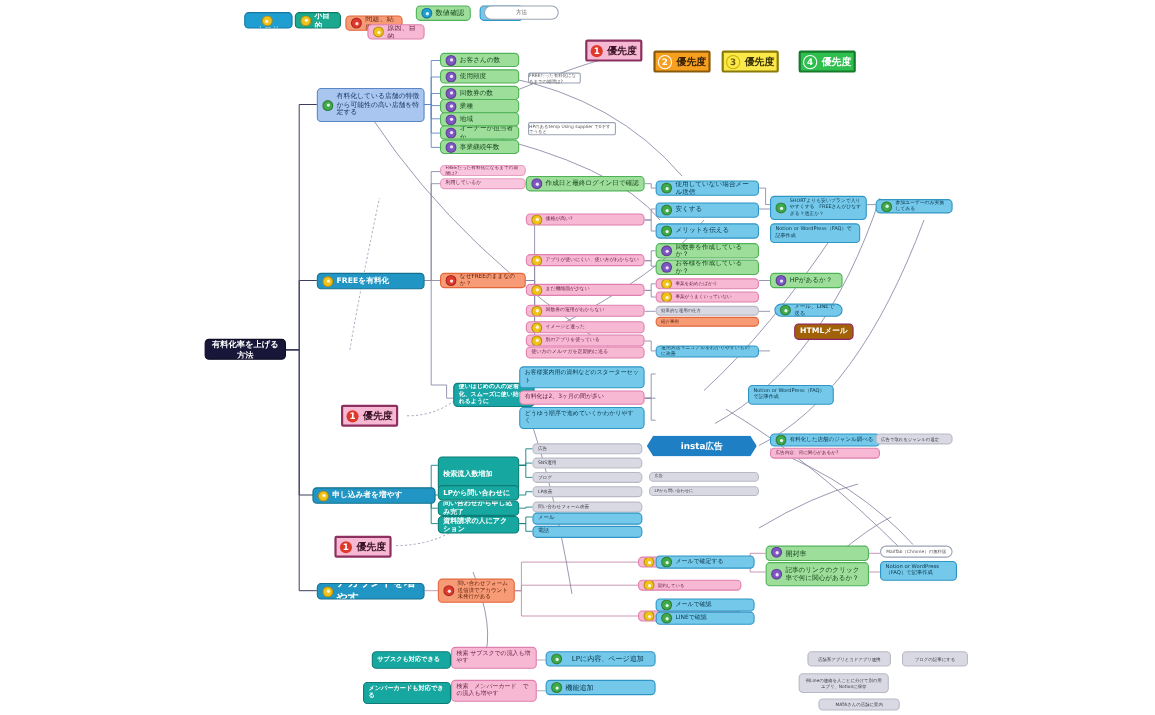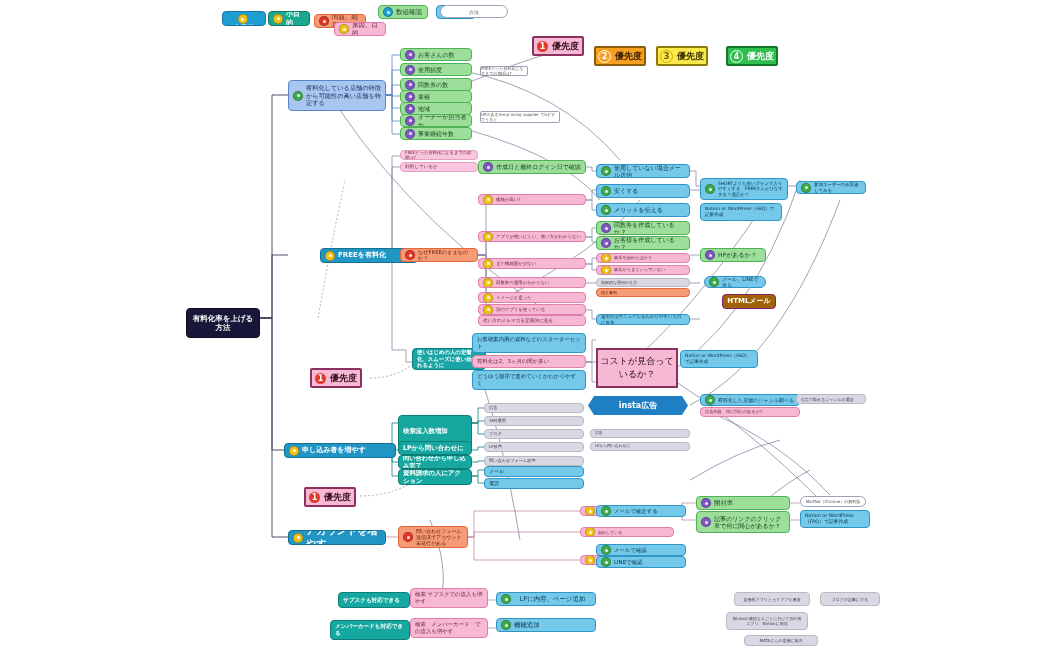--- a/index.html
+++ b/index.html
@@ -228,21 +228,21 @@
   </div>
   <div class="badge p-badge-yellow" style="left:656px;top:46px;width:52px;height:20px;font-size:9px;">
     <span class="num n3">3</span>
     <span>優先度</span>
   </div>
   <div class="badge p-badge-green" style="left:726px;top:46px;width:52px;height:20px;font-size:9px;">
     <span class="num n4">4</span>
     <span>優先度</span>
   </div>
 
-  <div class="node p-root" style="left:186px;top:308px;width:74px;height:30px;font-size:7.5px;justify-content:flex-end;">
+  <div class="node p-root" style="left:186px;top:308px;width:74px;height:19px;font-size:7.5px;justify-content:flex-end;">
     <span class="tx" style="text-align:center;">有料化率を上げる方法</span>
   </div>
 
   <div class="node p-blue" style="left:288px;top:80px;width:98px;height:31px;font-size:6.2px;">
     <span class="ico c-green"></span>
     <span class="tx">有料化している店舗の特徴から可能性の高い店舗を特定する</span>
   </div>
   <div class="node p-green" style="left:400px;top:48px;width:72px;height:13px;font-size:6px;">
     <span class="ico c-purple"></span>
     <span class="tx">お客さんの数</span>
@@ -272,21 +272,21 @@
     <span class="tx">事業継続年数</span>
     </div>
 
   <div class="wbox" style="left:480px;top:66px;width:48px;height:10px;font-size:4px;border-radius:2px;">
     <span>FREEだった有料化になるまでの期間は?</span>
     </div>
   <div class="wbox" style="left:480px;top:111px;width:80px;height:12px;font-size:4px;border-radius:2px;">
     <span>HPのあるtemp Using supplier で0ギすでうると</span>
     </div>
 
-  <div class="node p-bluehdr" style="left:288px;top:248px;width:98px;height:15px;font-size:7px;margin-left:32px;">
+  <div class="node p-bluehdr" style="left:288px;top:248px;width:98px;height:15px;font-size:7px;">
     <span class="ico c-yellow"></span>
     <span class="tx">FREEを有料化</span>
   </div>
   <div class="node p-orange" style="left:400px;top:248px;width:78px;height:14px;font-size:5.2px;">
     <span class="ico c-red"></span>
     <span class="tx">なぜFREEのままなのか？</span>
     </div>
 
   <div class="node p-pink2" style="left:400px;top:150px;width:78px;height:10px;font-size:4.2px;">
     <span class="tx">FREEだった有料化になるまでの期間は?</span>
@@ -402,23 +402,20 @@
     </div>
   <div class="node p-cyan" style="left:472px;top:370px;width:114px;height:20px;font-size:5.4px;">
     <span class="tx">どうゆう順序で進めていくかわかりやすく</span>
     </div>
 
   <div class="badge p-badge-pink" style="left:310px;top:368px;width:52px;height:20px;font-size:9px;">
     <span class="num n1">1</span>
     <span>優先度</span>
   </div>
 
-  <div class="callout" style="left:596px;top:348px;width:82px;height:40px;background:#f6b8d2;border:2px solid #8c3060;color:#2a0d1c;font-size:9px;">
-    <span>コストが見合っているか？</span>
-    </div>
   <div class="hex" style="left:588px;top:396px;width:100px;height:19px;font-size:8px;">
     <span>insta広告</span>
     </div>
   <div class="node p-cyan" style="left:680px;top:350px;width:78px;height:18px;font-size:4.6px;">
     <span class="tx">Notion or WordPress（FAQ）で記事作成</span>
     </div>
   <div class="node p-cyan" style="left:700px;top:394px;width:100px;height:12px;font-size:5px;">
     <span class="ico c-green"></span>
     <span class="tx">有料化した店舗のジャンル調べる</span>
     </div>
@@ -499,21 +496,21 @@
     </div>
   <div class="node p-pink" style="left:580px;top:555px;width:94px;height:10px;font-size:4px;">
     <span class="ico c-yellow"></span>
     <span class="tx">LINE登録済で送信無し</span>
     </div>
 
   <div class="node p-cyan" style="left:596px;top:505px;width:90px;height:12px;font-size:5.4px;">
     <span class="ico c-green"></span>
     <span class="tx">メールで確定する</span>
     </div>
-  <div class="node p-green" style="left:696px;top:496px;width:94px;height:14px;font-size:6.4px;">
+  <div class="node p-green" style="left:696px;top:496px;width:94px;height:14px;font-size:6.4px;align-items:flex-end;">
     <span class="ico c-purple"></span>
     <span class="tx">開封率</span>
     </div>
   <div class="node p-green" style="left:696px;top:511px;width:94px;height:22px;font-size:6px;">
     <span class="ico c-purple"></span>
     <span class="tx">記事のリンクのクリック率で何に関心があるか？</span>
     </div>
   <div class="node p-cyan" style="left:596px;top:544px;width:90px;height:12px;font-size:5.4px;">
     <span class="ico c-green"></span>
     <span class="tx">メールで確認</span>

